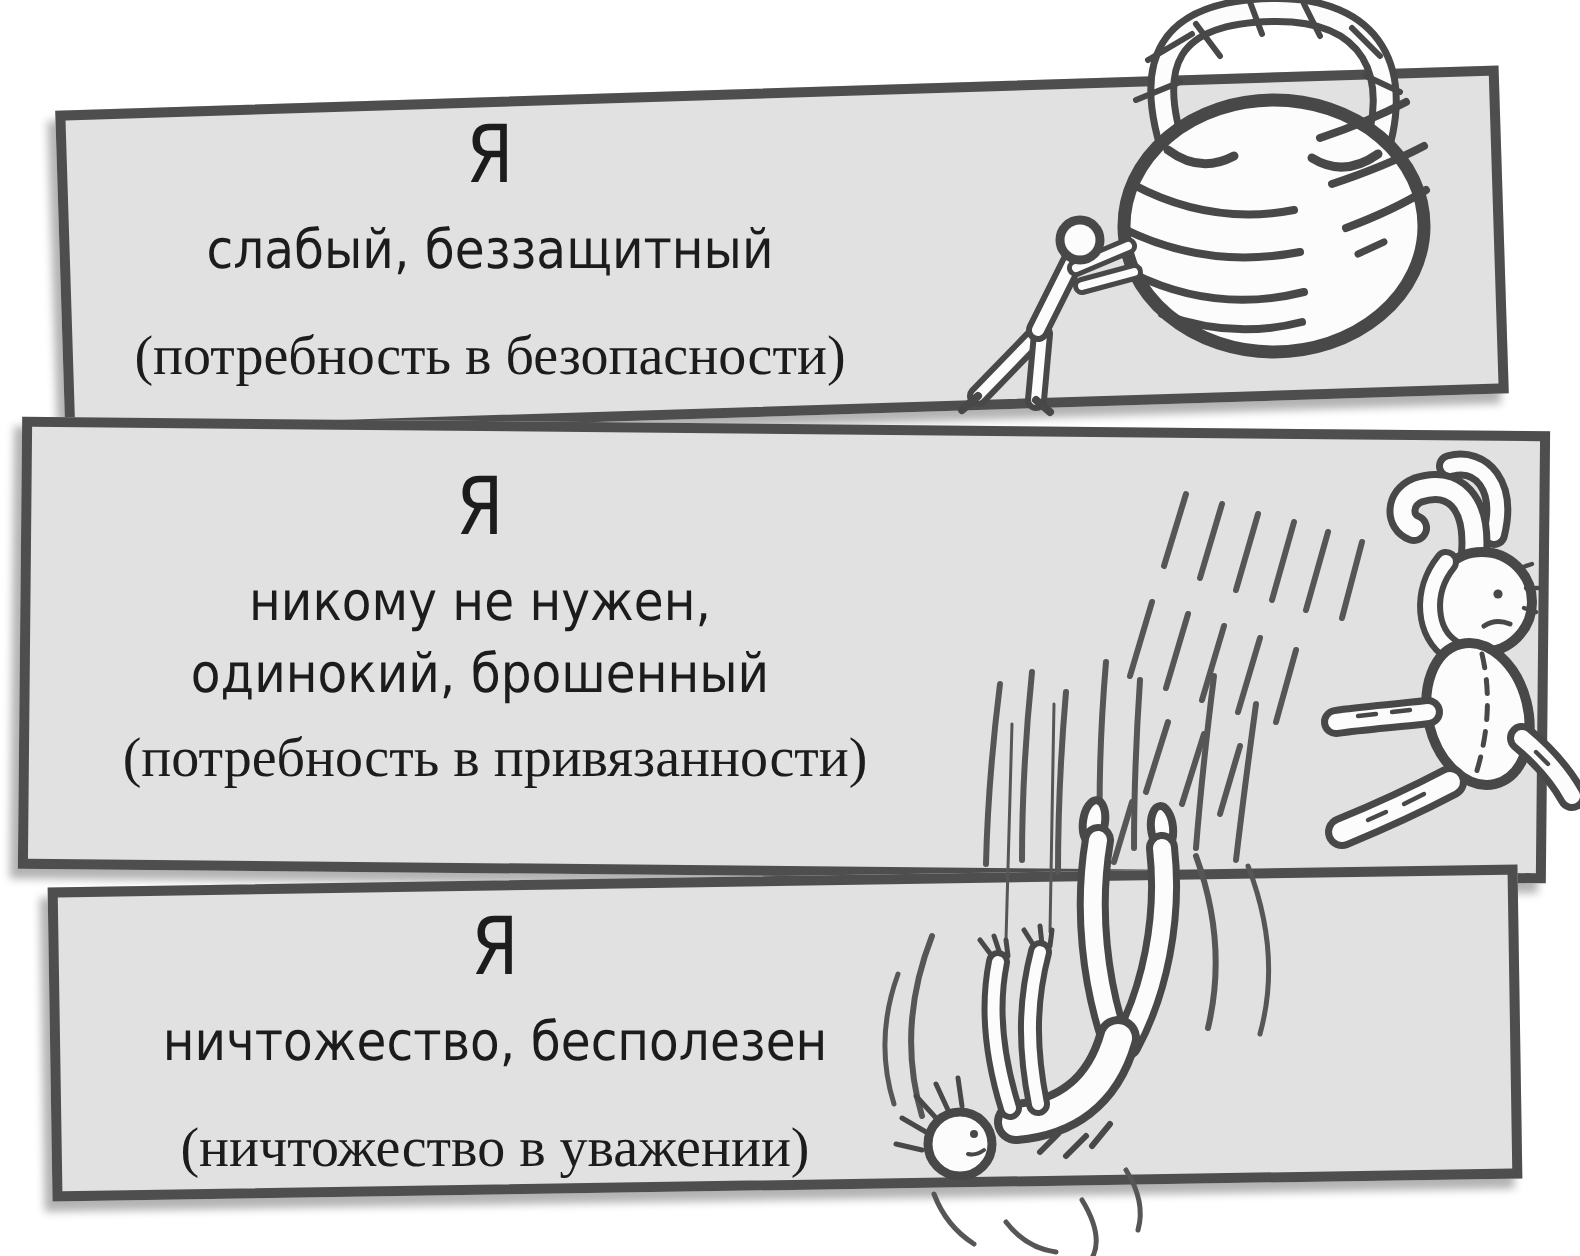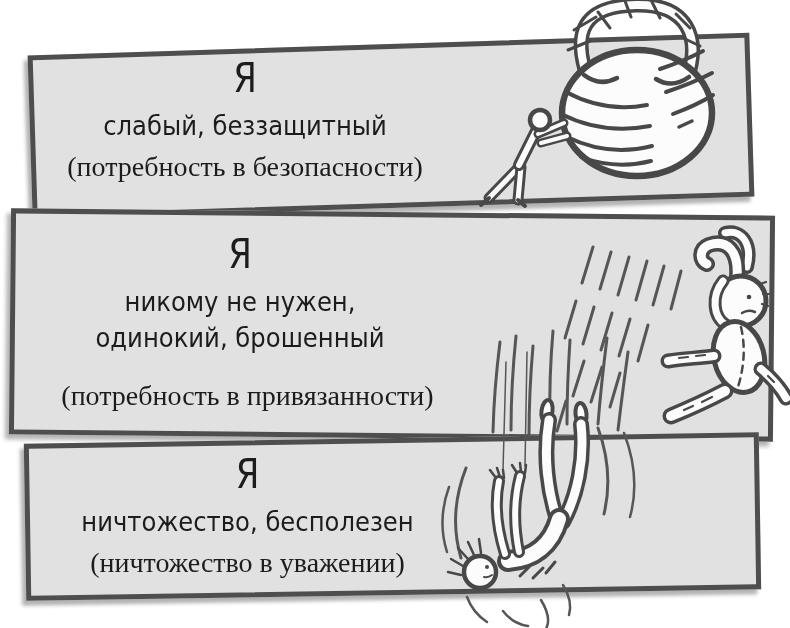--- a/index.html
+++ b/index.html
@@ -21,23 +21,23 @@
   .pronoun{
     font-family:"DejaVu Sans",sans-serif;font-size:40px;line-height:1.0;
     margin-bottom:10px;transform:scaleX(0.85);
   }
   .hand{
     font-family:"DejaVu Sans",sans-serif;font-size:27px;line-height:1.34;
     transform:scaleX(0.9);white-space:nowrap;
   }
   .need{
     font-family:"Liberation Serif",serif;font-size:28px;line-height:1.15;
-    margin-top:7px;white-space:nowrap;
+    margin-top:19px;white-space:nowrap;
   }
-  #tb-2 .need{margin-top:24px;padding-left:15px;}
+  #tb-2 .need{margin-top:8px;padding-left:15px;}
   .art{position:absolute;left:0;top:0;z-index:20;pointer-events:none;}
   .s{stroke:#484848;fill:none;stroke-linecap:round;stroke-linejoin:round;}
   .w{stroke:#fcfcfc;fill:none;stroke-linecap:round;stroke-linejoin:round;}
   .f{fill:#fcfcfc;stroke:#484848;}
   .ml{stroke:#565656;fill:none;stroke-linecap:round;}
 </style>
 </head>
 <body>
 
 <div class="canvas">

